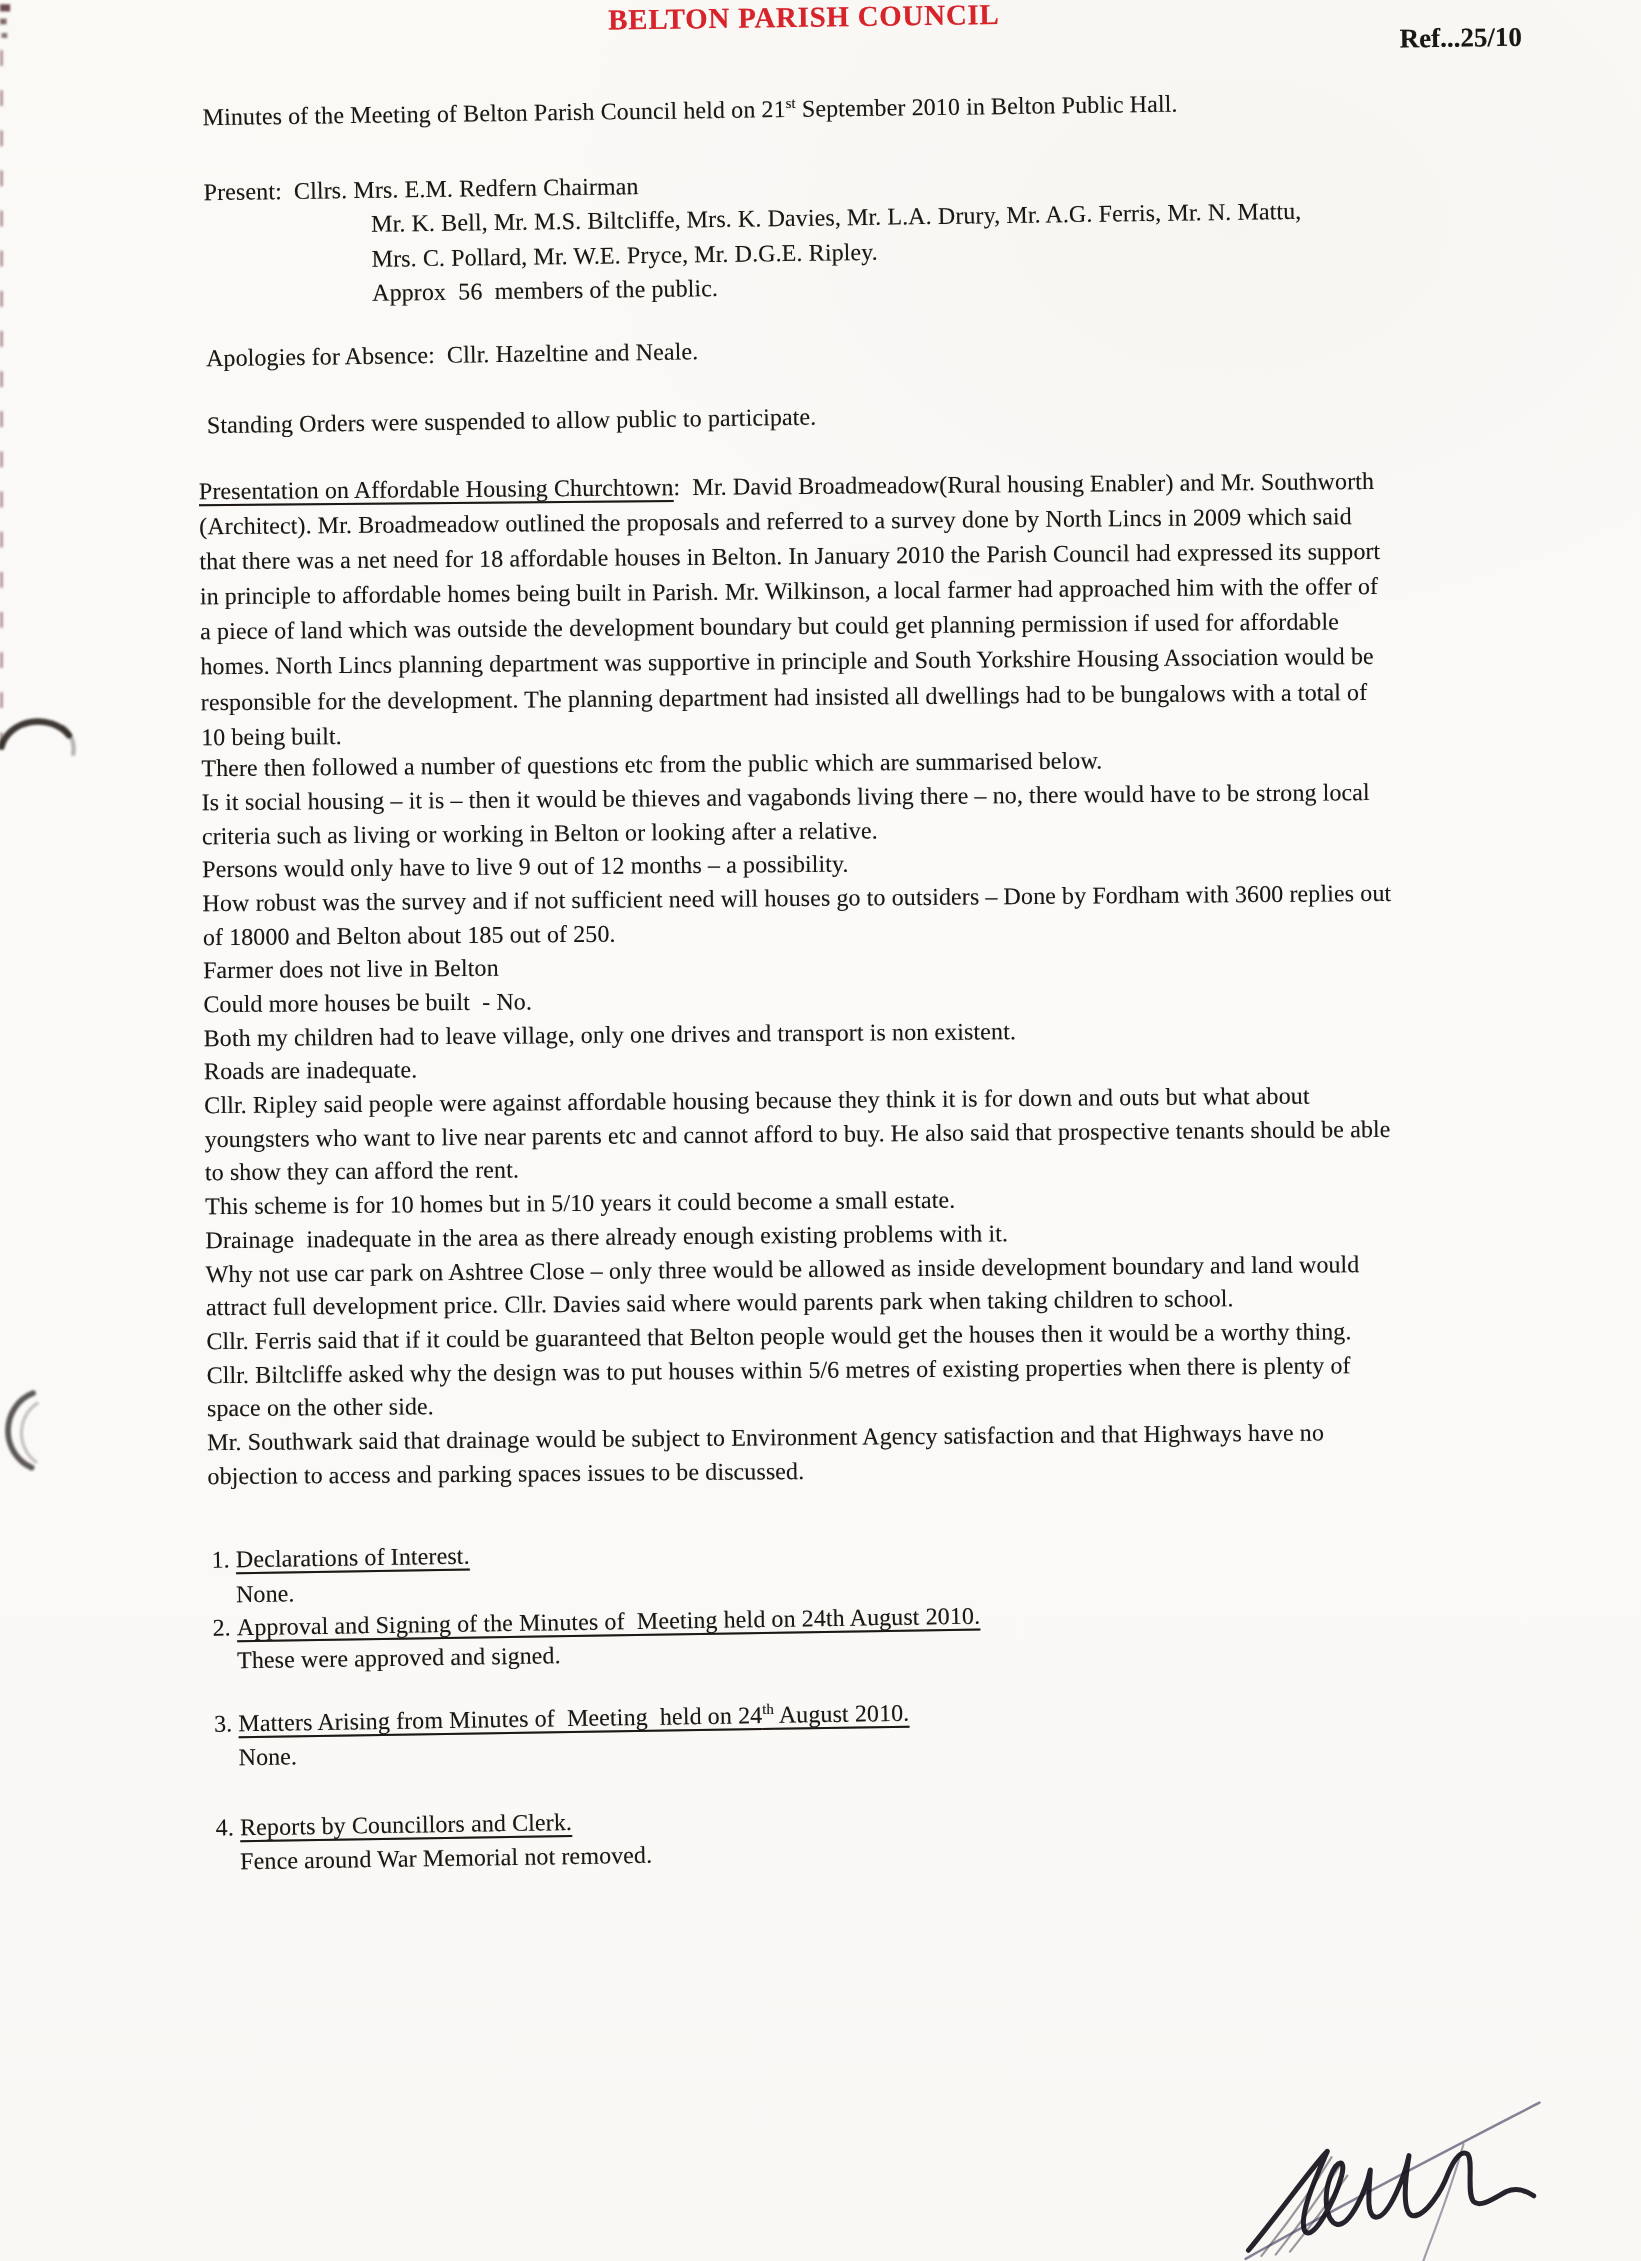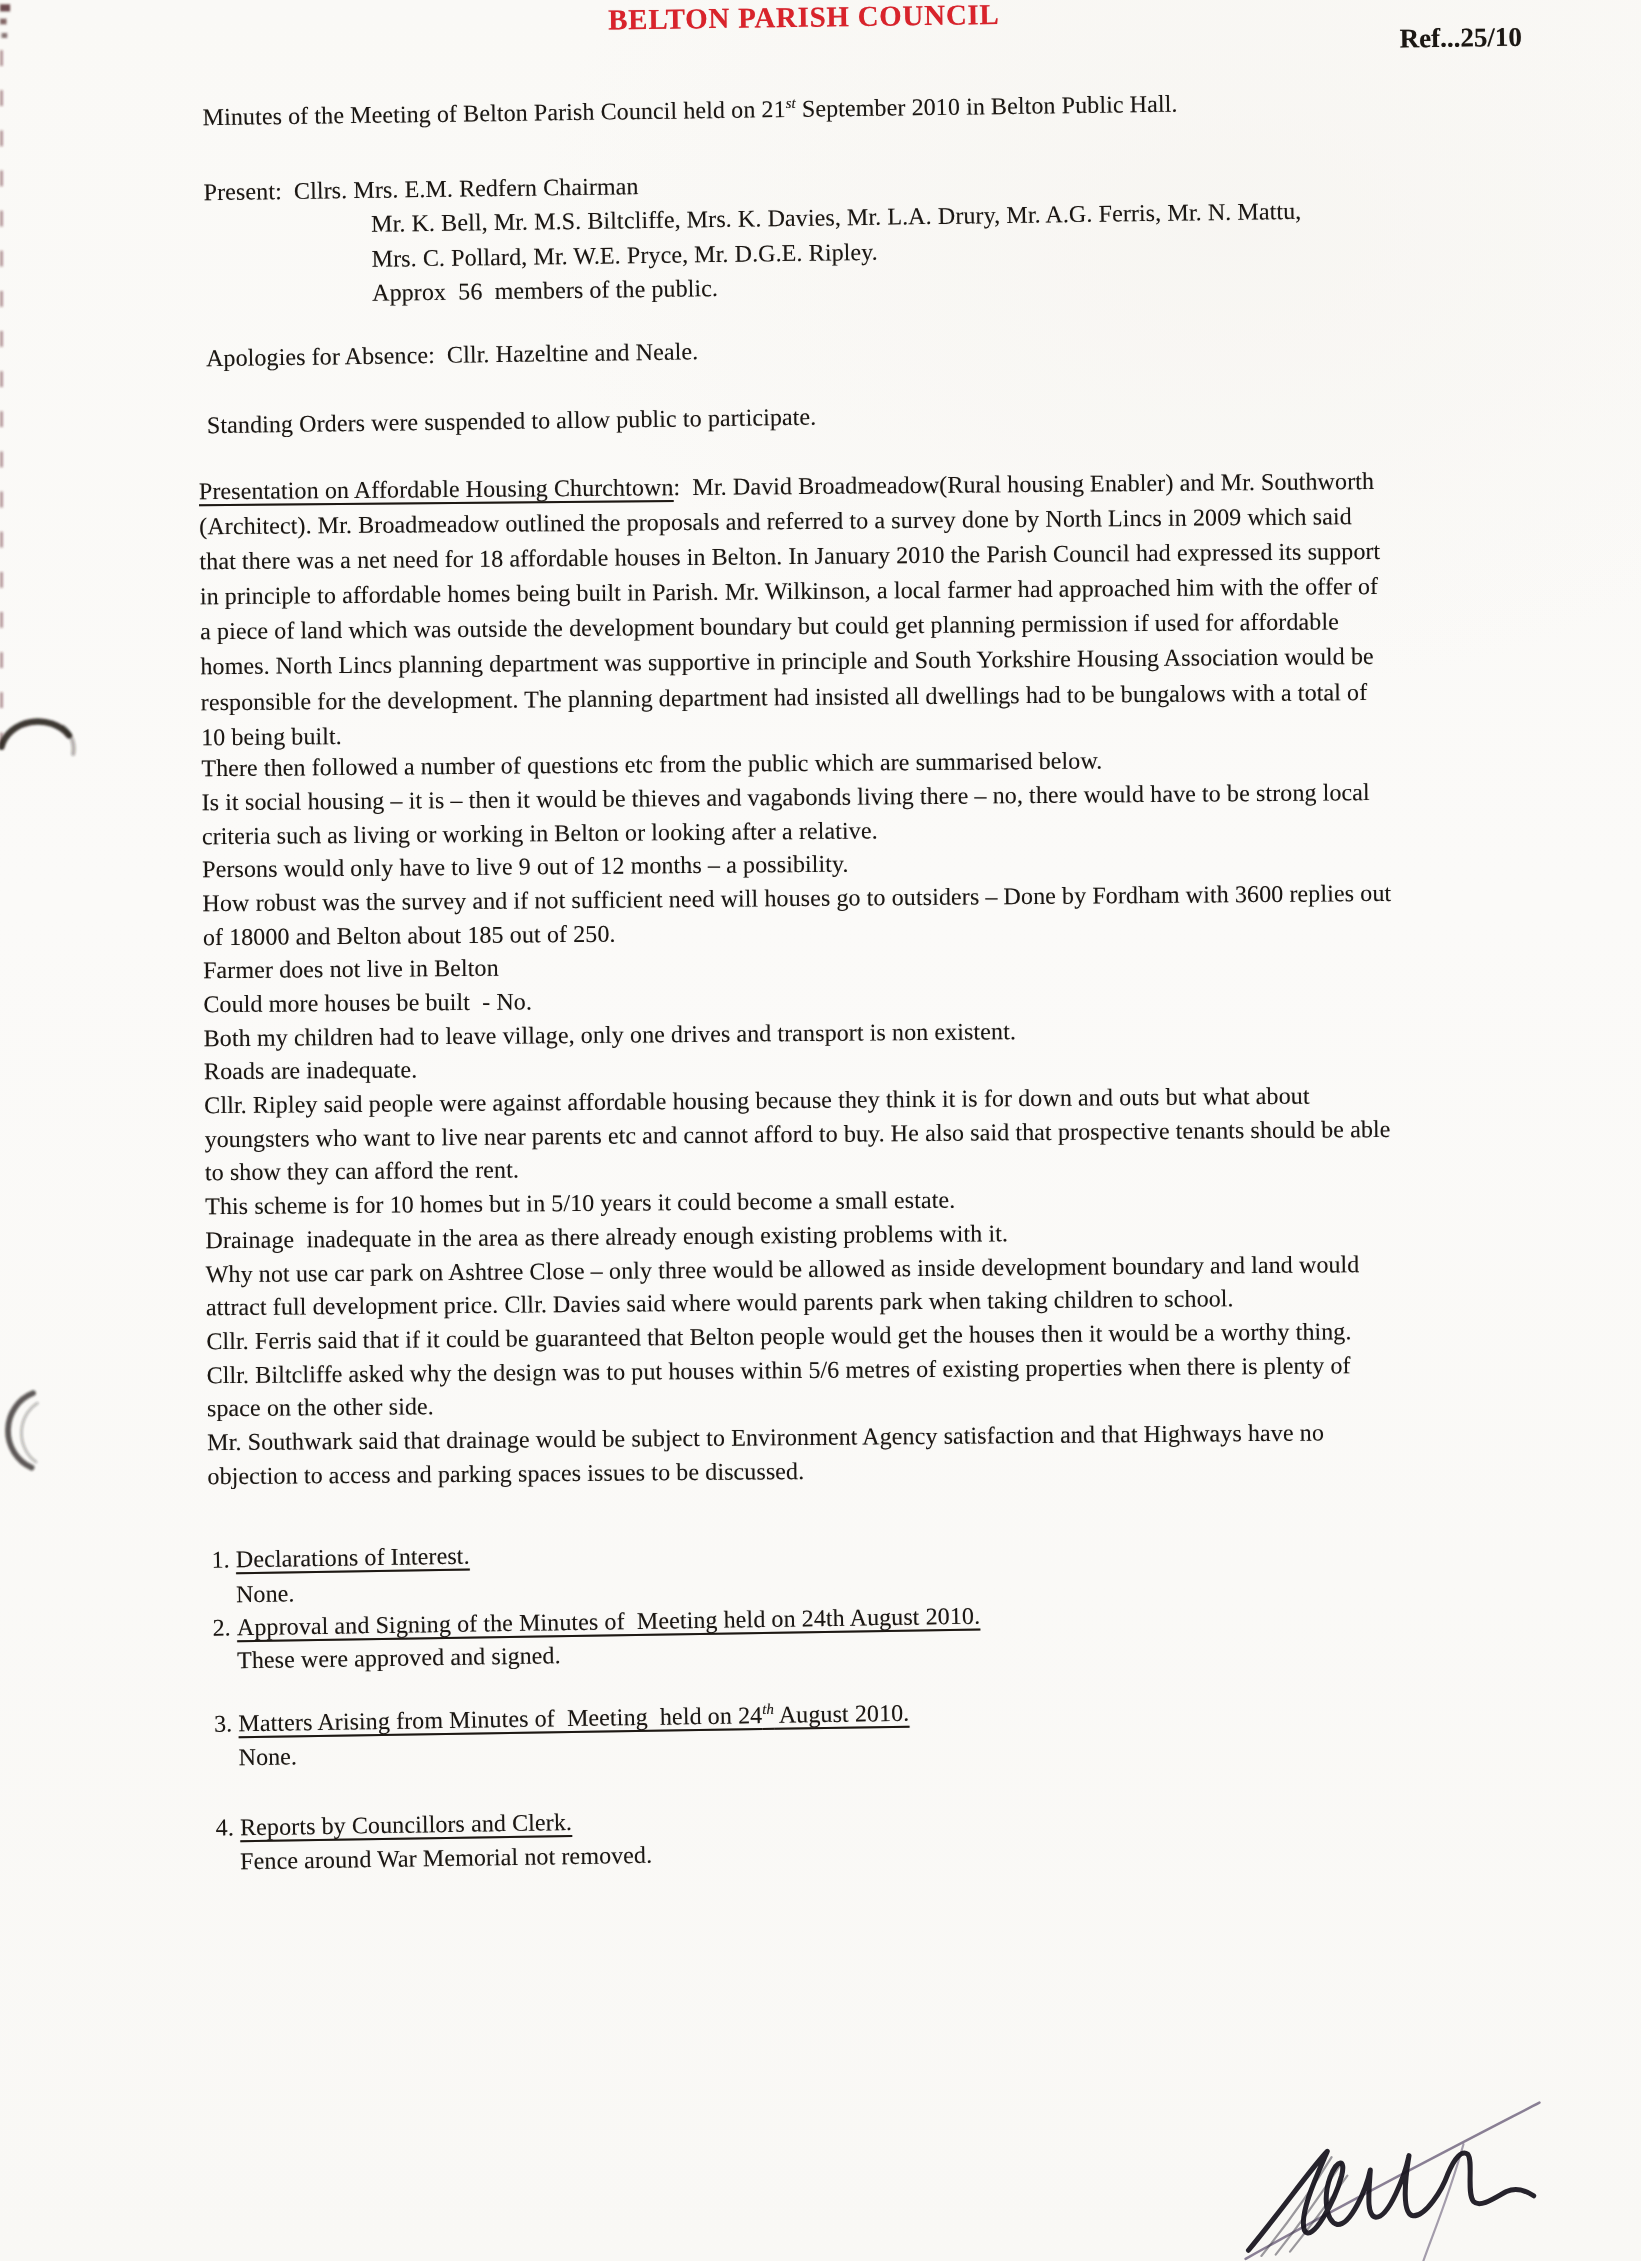--- a/index.html
+++ b/index.html
@@ -38,21 +38,21 @@
     position:absolute;top:43px;left:1402px;
     font-size:27px;font-weight:bold;
     text-shadow:0 0 0.7px rgba(30,24,18,.45);
   }
   .u{
     text-decoration:underline;
     text-decoration-thickness:2.2px;
     text-underline-offset:5px;
     text-decoration-color:#1d1813;
   }
-  sup{font-size:.62em;vertical-align:super;line-height:0;font-style:italic;}
+  sup{font-size:.62em;vertical-align:super;line-height:0;}
   .repeat-host{position:absolute;top:0;left:0;width:100%;height:100%;}
   .agenda-row{position:absolute;left:214px;white-space:pre;font-size:24px;
     letter-spacing:0.1px;text-shadow:0 0 0.7px rgba(30,24,18,.38);}
   .agenda-row .num{display:inline-block;min-width:24.4px;}
   .agenda-body{position:absolute;left:238px;white-space:pre;font-size:24px;
     letter-spacing:0.1px;text-shadow:0 0 0.7px rgba(30,24,18,.38);}
   .overlay{position:absolute;inset:0;pointer-events:none;}
 </style>
 </head>
 <body>

